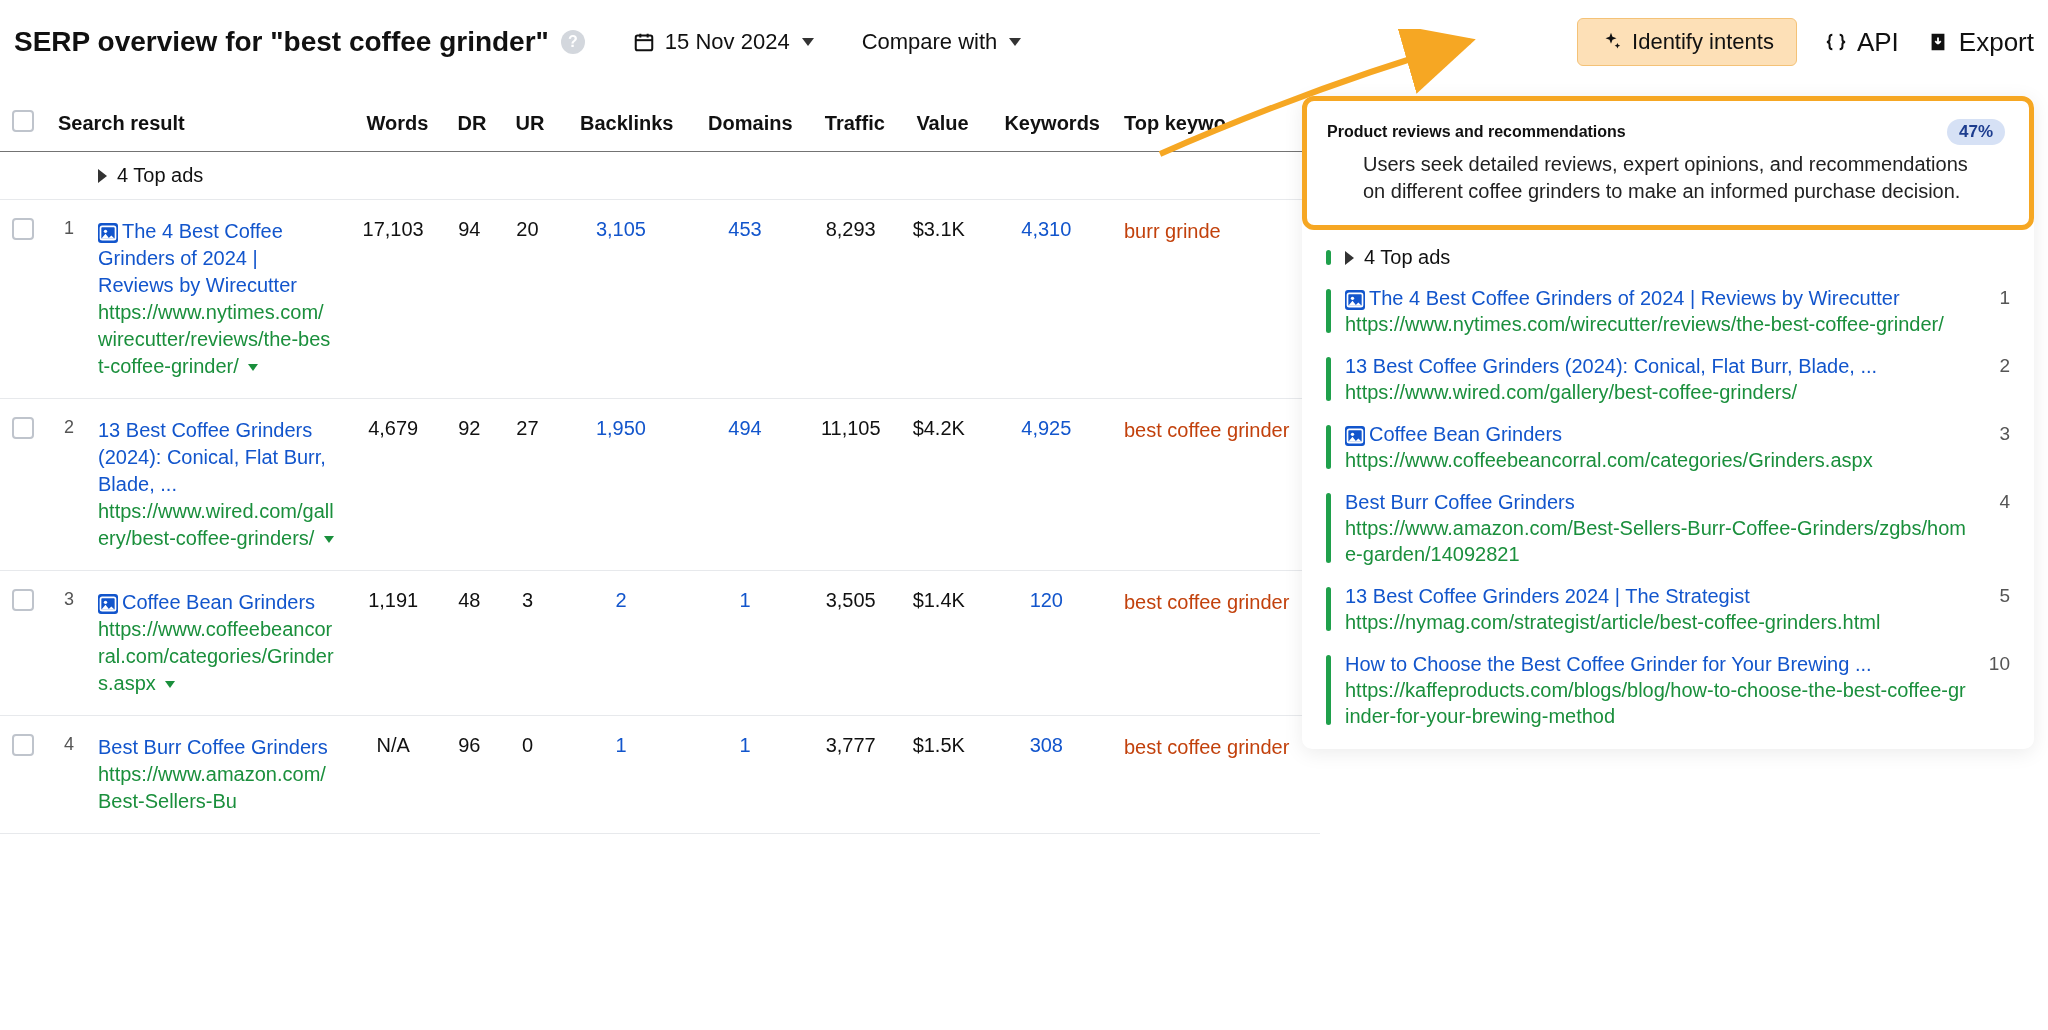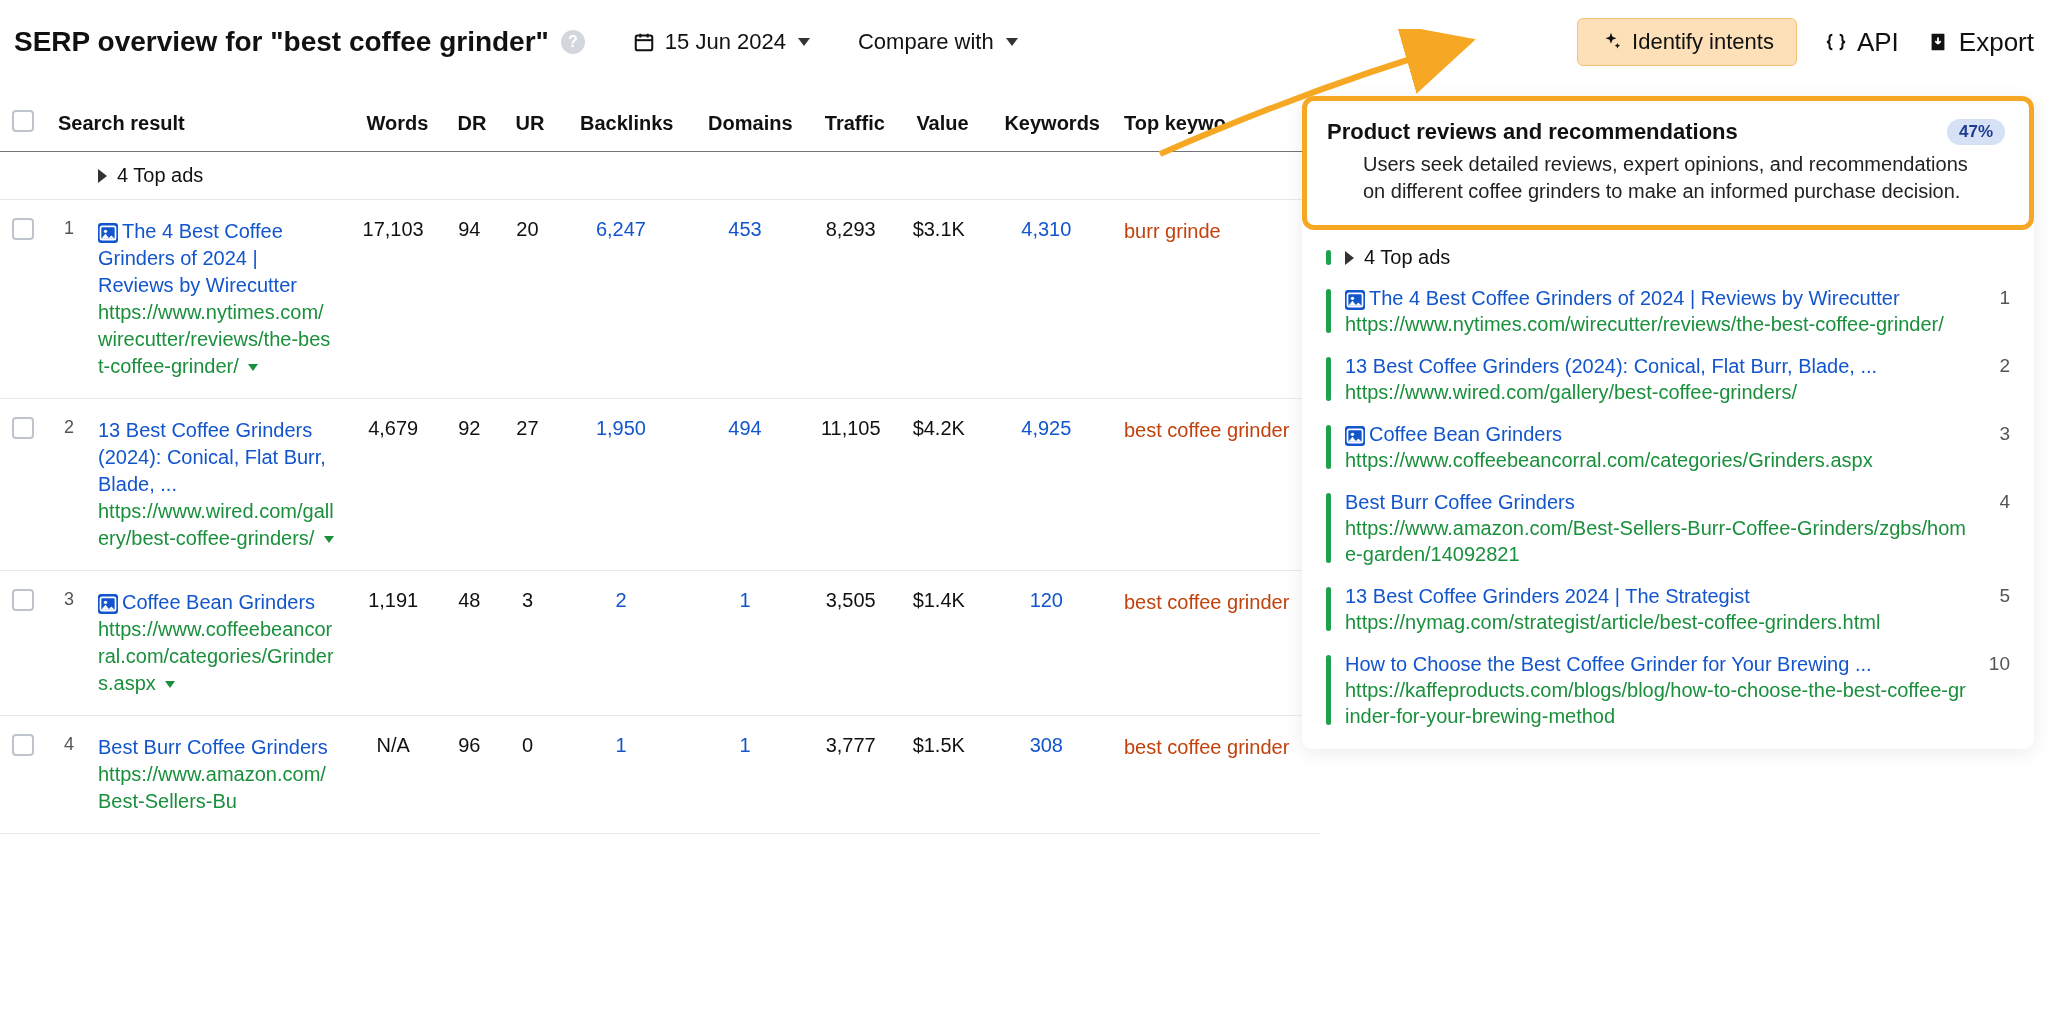--- a/index.html
+++ b/index.html
@@ -122,21 +122,21 @@
     box-shadow: 0 4px 20px rgba(0,0,0,0.08);
     z-index: 5;
   }
   .intent-header {
     border: 5px solid #f6a723;
     border-radius: 12px;
     padding: 18px 24px 20px 20px;
     position: relative;
   }
   .intent-title-row { display: flex; align-items: center; justify-content: space-between; }
-  .intent-title { font-size: 22px; font-weight: 700; }
+  .intent-title { font-size: 16px; font-weight: 700; }
   .intent-pct {
     background: #d6e1f5; color: #1d3d8f;
     font-size: 17px; font-weight: 600;
     padding: 3px 12px; border-radius: 14px;
   }
   .intent-desc { font-size: 20px; color: #222; line-height: 1.35; margin-top: 6px; max-width: 620px; margin-left: 36px; }
   .intent-list { padding: 8px 24px 12px 24px; }
   .intent-row {
     display: flex; gap: 14px; align-items: flex-start;
     padding: 8px 0;
@@ -170,21 +170,21 @@
     <span class="page-title">SERP overview for "best coffee grinder"</span>
     <span class="help-icon">?</span>
   </div>
 
   <div class="date-picker">
     <svg class="cal-svg" viewBox="0 0 24 24" fill="none" stroke="#111" stroke-width="2.2">
       <rect x="3" y="5" width="18" height="16" rx="2"></rect>
         <path d="M3 10h18"></path>
         <path d="M8 3v4M16 3v4"></path>
     </svg>
-    <span>15 Jun 2024</span>
+    <span>15 Nov 2024</span>
     <span class="caret-down"></span>
   </div>
 
   <div class="compare-picker">
     <span>Compare with</span>
     <span class="caret-down"></span>
   </div>
 
   <div class="topbar-right">
     <div class="btn-identify">
@@ -248,21 +248,21 @@
                   <rect x="3" y="4" width="18" height="16" rx="2" fill="none" stroke="#fff" stroke-width="2"></rect>
                   <circle cx="9" cy="10" r="2"></circle>
                   <path d="M4 19l5-6 4 5 3-3 4 4"></path>
                 </svg>
               </span>The 4 Best Coffee Grinders of 2024 | Reviews by Wirecutter</div>
             <div class="result-url">https://www.nytimes.com/wirecutter/reviews/the-best-coffee-grinder/ <span class="mini-caret"></span></div>
           </td>
           <td>17,103</td>
           <td>94</td>
           <td>20</td>
-          <td class="link-blue">6,247</td>
+          <td class="link-blue">3,105</td>
           <td class="link-blue">453</td>
           <td>8,293</td>
           <td>$3.1K</td>
           <td class="link-blue">4,310</td>
           <td class="left kw-link">burr grinde</td>
         </tr>
         <tr>
           <td class="chk-col left"><span class="chk"></span></td>
           <td class="idx-col">2</td>
           <td class="left result-col">

